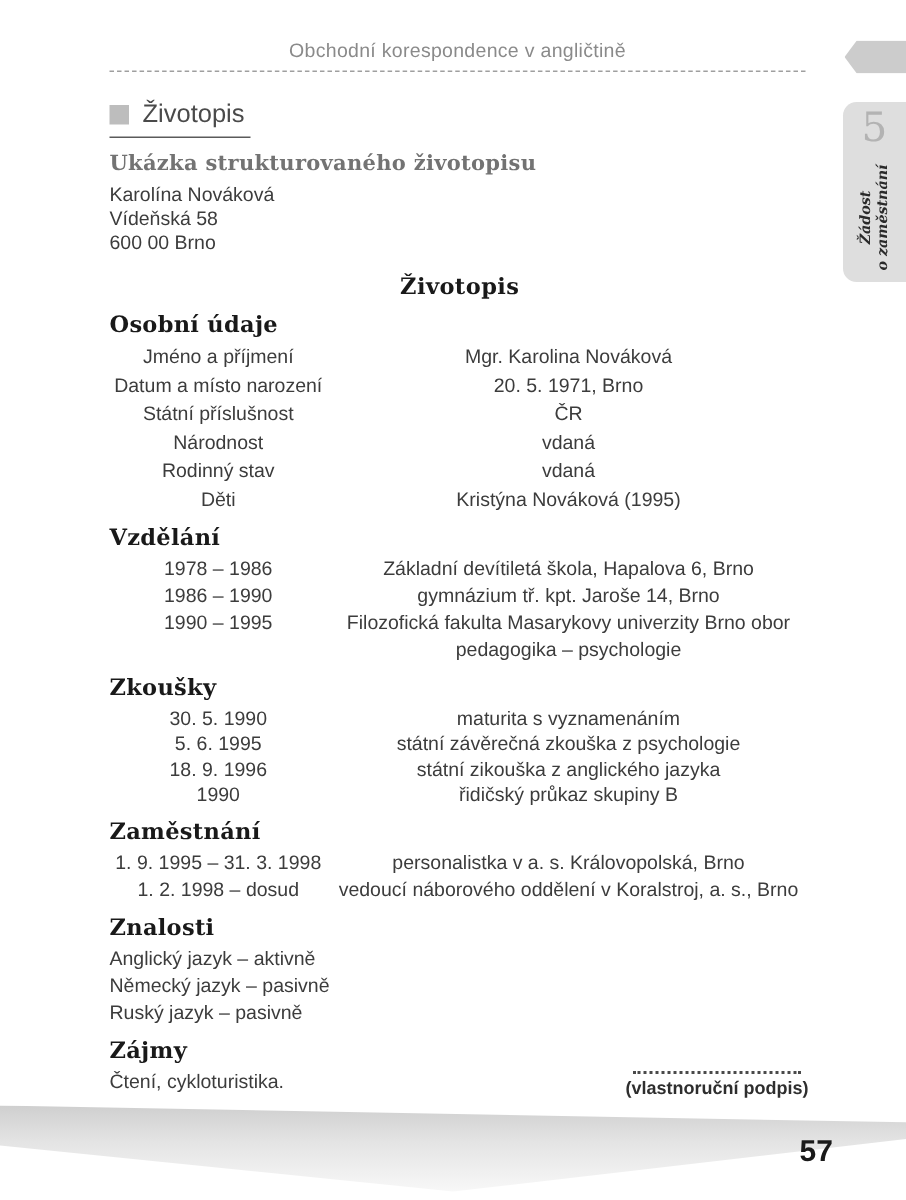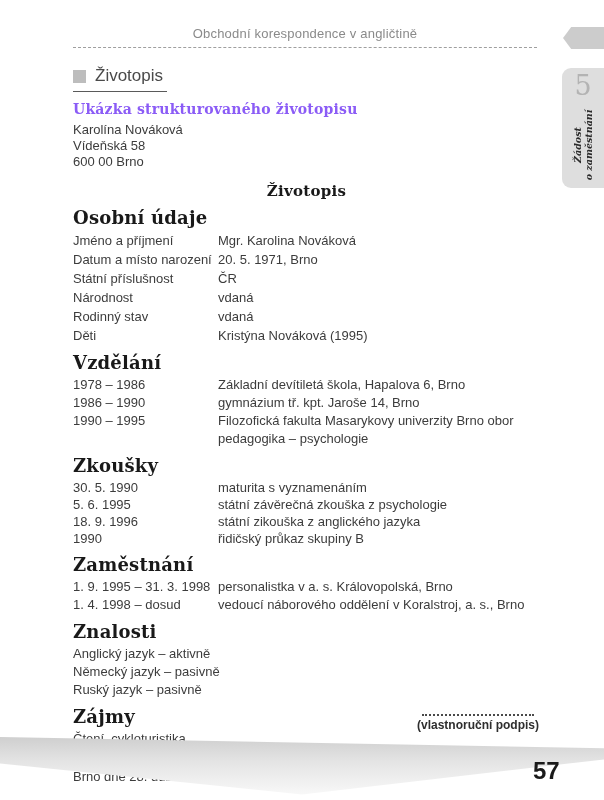--- a/index.html
+++ b/index.html
@@ -44,50 +44,50 @@
     position:absolute;top:66px;left:73px;
     display:inline-flex;align-items:center;gap:9px;
     border-bottom:1.5px solid #5a5a5a;padding:0 4px 5px 0;
   }
   .section-bullet{width:13px;height:13px;background:#bdbdbd;}
   .section-head-label{font-size:17px;color:#4a4a4a;}
   
   .doc{position:absolute;top:100px;left:73px;width:467px;}
   .subtitle{
     font-family:"DejaVu Serif",serif;font-weight:bold;font-size:14px;
-    color:#8b5cf6;line-height:18px;margin-bottom:4px;letter-spacing:.2px;
+    color:#737373;line-height:18px;margin-bottom:4px;letter-spacing:.2px;
   }
   .addr{line-height:16px;}
   .cv-title{
     text-align:center;font-family:"DejaVu Serif",serif;font-weight:bold;
     font-size:15px;color:#191919;margin-top:12px;margin-bottom:2px;letter-spacing:.3px;
   }
   h3.cv-h{
-    font-family:"DejaVu Serif",serif;font-weight:bold;font-size:18px;color:#191919;
+    font-family:"DejaVu Serif",serif;font-weight:bold;font-size:15px;color:#191919;
     margin:7px 0 3px 0;letter-spacing:.2px;
   }
-  .rows{display:grid;grid-template-columns:145px 1fr;column-gap:0;}
+  .rows{display:grid;grid-template-columns:145px 1fr;column-gap:0;text-align:center;}
   .rows.lh19 > div{line-height:19px;}
   .rows.lh18 > div{line-height:18px;}
   .rows.lh17 > div{line-height:17px;}
   .plain-lines div{line-height:18px;}
   .date-line{margin-top:20px;line-height:18px;}
   
   .signature{position:absolute;top:714px;left:415px;width:126px;text-align:center;}
   .sig-dots{width:112px;margin:0 auto 2px auto;border-top:2px dotted #4a4a4a;}
   .sig-caption{font-size:12px;font-weight:bold;color:#2e2e2e;line-height:15px;}
   
   .bottom-wedge{
     position:absolute;left:0;top:730px;width:604px;height:70px;
     background:linear-gradient(to bottom,#c9c9c9 0%,#e4e4e4 45%,#fbfbfb 100%);
     clip-path:polygon(0 10%,100% 26%,100% 42%,50% 92%,0 48%);
   }
   .page-number{
     position:absolute;top:757px;left:533px;
-    font-size:24px;font-weight:bold;color:#1a1a1a;
+    font-size:20px;font-weight:bold;color:#1a1a1a;
   }
 </style>
 </head>
 <body>
 
 <div class="page">
 
   <div class="running-header">Obchodní korespondence v angličtině</div>
   <div class="dashed-rule"></div>
   <div class="corner-arrow"></div>
@@ -150,21 +150,21 @@
       <div>18. 9. 1996</div>
         <div>státní zikouška z anglického jazyka</div>
       <div>1990</div>
         <div>řidičský průkaz skupiny B</div>
     </div>
 
     <h3 class="cv-h">Zaměstnání</h3>
     <div class="rows lh18">
       <div>1. 9. 1995 – 31. 3. 1998</div>
         <div>personalistka v a. s. Královopolská, Brno</div>
-      <div>1. 4. 1998 – dosud</div>
+      <div>1. 2. 1998 – dosud</div>
         <div>vedoucí náborového oddělení v Koralstroj, a. s., Brno</div>
     </div>
 
     <h3 class="cv-h">Znalosti</h3>
     <div class="plain-lines">
       <div>Anglický jazyk – aktivně</div>
       <div>Německý jazyk – pasivně</div>
       <div>Ruský jazyk – pasivně</div>
     </div>
 

